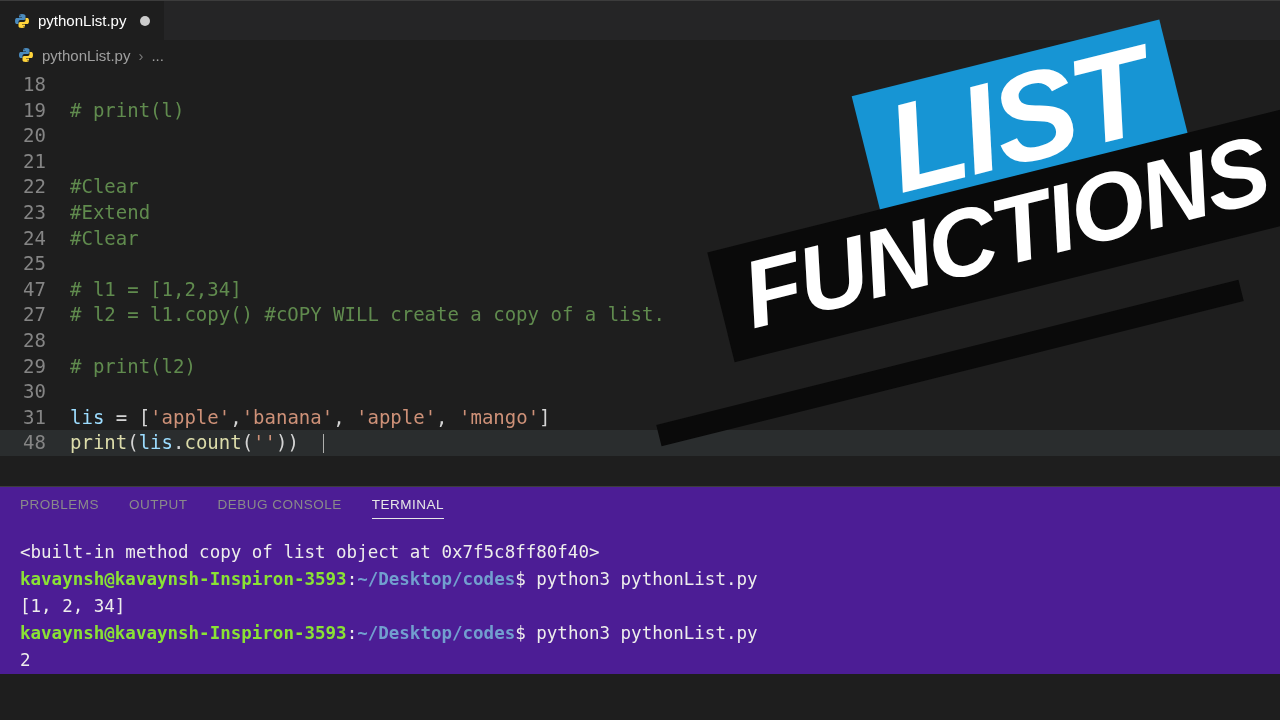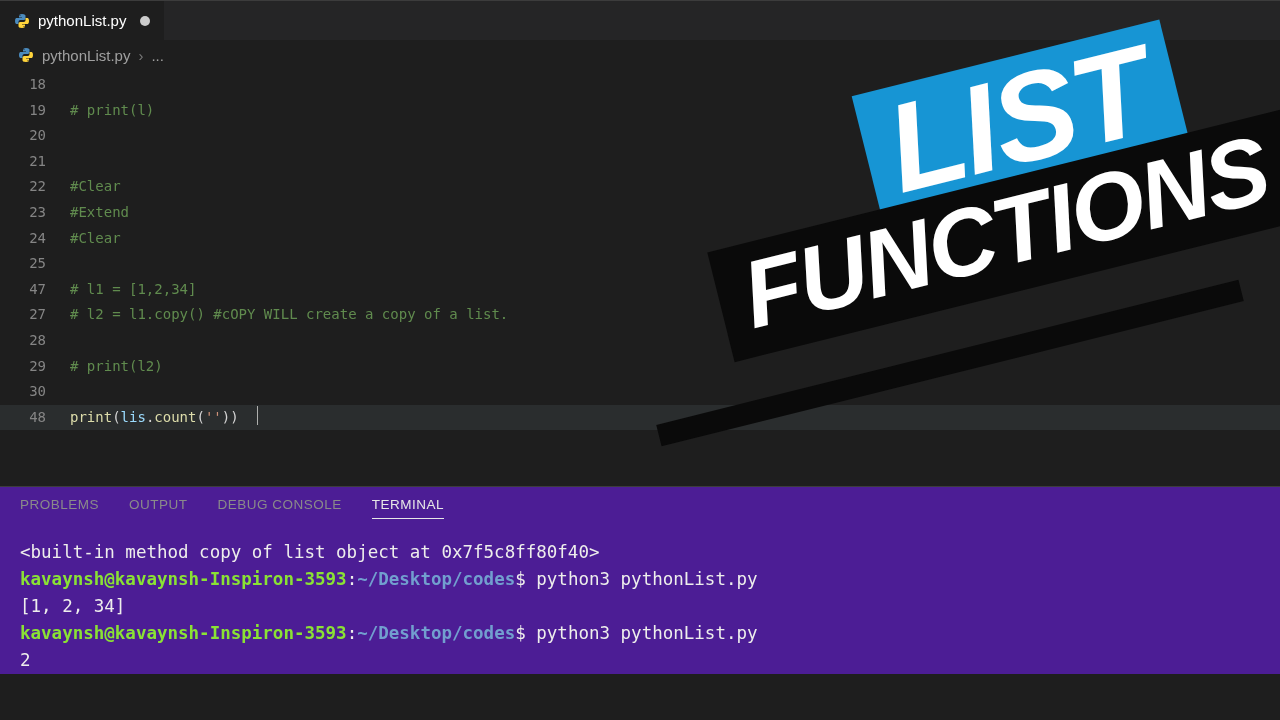--- a/index.html
+++ b/index.html
@@ -46,21 +46,21 @@
     background: #1e1e1e;
   }
   .breadcrumb .py-icon { color: #4B8BBE; font-size: 14px; display:flex; align-items:center;}
   .breadcrumb .sep { color: #7a7a7a; }
   .editor {
     padding-top: 2px;
   }
   .line {
     display: flex;
     align-items: flex-start;
-    font-size: 14px;
+    font-size: 19px;
     line-height: 25.6px;
     white-space: pre;
   }
   .line.current { background: #2a2d2e; }
   .gutter {
     width: 70px;
     text-align: right;
     padding-right: 24px;
     color: #858585;
     user-select: none;
@@ -179,20 +179,21 @@
     <div class="line"><span class="gutter">21</span><span class="code"></span></div>
     <div class="line"><span class="gutter">22</span><span class="code"><span class="cm">#Clear</span></span></div>
     <div class="line"><span class="gutter">23</span><span class="code"><span class="cm">#Extend</span></span></div>
     <div class="line"><span class="gutter">24</span><span class="code"><span class="cm">#Clear</span></span></div>
     <div class="line"><span class="gutter">25</span><span class="code"></span></div>
     <div class="line"><span class="gutter">47</span><span class="code"><span class="cm"># l1 = [1,2,34]</span></span></div>
     <div class="line"><span class="gutter">27</span><span class="code"><span class="cm"># l2 = l1.copy() #cOPY WILL create a copy of a list.</span></span></div>
     <div class="line"><span class="gutter">28</span><span class="code"></span></div>
     <div class="line"><span class="gutter">29</span><span class="code"><span class="cm"># print(l2)</span></span></div>
     <div class="line"><span class="gutter">30</span><span class="code"></span></div>
+    <div class="line"><span class="gutter">31</span><span class="code"><span class="var">lis</span><span class="pw"> = [</span><span class="str">'apple'</span><span class="pw">,</span><span class="str">'banana'</span><span class="pw">, </span><span class="str">'apple'</span><span class="pw">, </span><span class="str">'mango'</span><span class="pw">]</span></span></div>
     <div class="line current"><span class="gutter">48</span><span class="code"><span class="fn">print</span><span class="pw">(</span><span class="var">lis</span><span class="pw">.</span><span class="fn">count</span><span class="pw">(</span><span class="str">''</span><span class="pw">))</span>  <span class="cursor"></span></span></div>
   </div>
 
 <div class="panel">
   <div class="panel-tabs">
     <span class="ptab">PROBLEMS</span>
     <span class="ptab">OUTPUT</span>
     <span class="ptab">DEBUG CONSOLE</span>
     <span class="ptab active">TERMINAL</span>
   </div>

